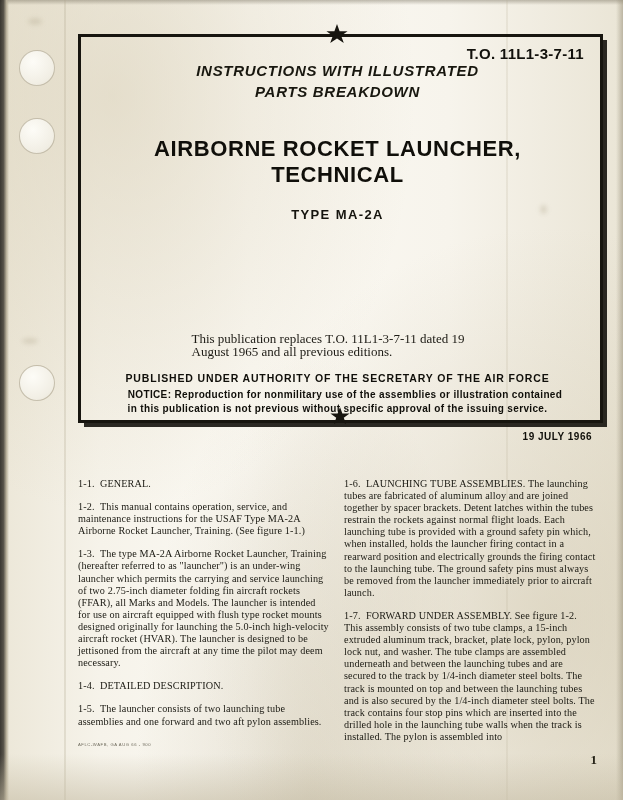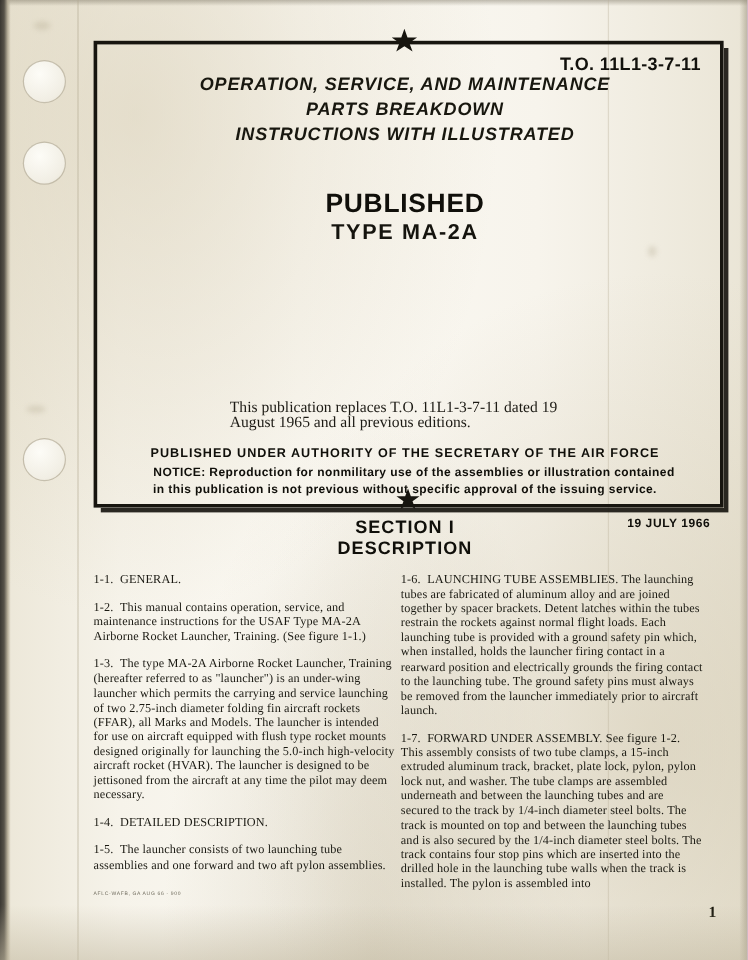--- a/index.html
+++ b/index.html
@@ -5,21 +5,21 @@
   html, body {
     margin: 0;
     padding: 0;
     background: #b9b4a8;
   }
   #page {
     position: relative;
     width: 623px;
     height: 800px;
     overflow: hidden;
-    background: #f0abfc;
+    background: #e5e5e5;
     font-family: "Liberation Serif", serif;
     color: #1b1b1b;
   }
 
   
   #paper-base {
     position: absolute;
     inset: 0;
     background:
       radial-gradient(ellipse at 18% 12%, rgba(214,204,178,0.55) 0%, rgba(214,204,178,0) 42%),
@@ -129,23 +129,24 @@
   #main-title {
     margin-top: 34px;
     font-family: "Liberation Sans", sans-serif;
     font-weight: bold;
     font-size: 22px;
     letter-spacing: .6px;
     line-height: 26px;
     color: #100f0a;
   }
   #type-desig {
-    font-family: "Liberation Sans", sans-serif;
-    font-weight: bold;
-    font-size: 18px;
+    margin-top: 19px;
+    font-family: "Liberation Sans", sans-serif;
+    font-weight: bold;
+    font-size: 13px;
     letter-spacing: 1.4px;
     color: #15140e;
   }
   #replaces-note {
     position: absolute;
     left: 78px;
     top: 332px;
     width: 519px;
     text-align: center;
     font-family: "Liberation Serif", serif;
@@ -211,21 +212,21 @@
     color: #100f0a;
   }
 
   
   #body-columns {
     position: absolute;
     left: 78px;
     top: 478px;
     width: 523px;
     display: flex;
-    gap: 4px;
+    gap: 14px;
   }
   .col {
     width: 252px;
     font-family: "Liberation Serif", serif;
     font-size: 10.2px;
     line-height: 12.1px;
     color: #1a1912;
     text-align: left;
   }
   .para {
@@ -281,49 +282,45 @@
   <div class="smudge" style="left:540px; top:205px; width:7px; height:9px;"></div>
 
   <div id="cover-box">
     <div id="to-number">T.O. 11L1-3-7-11</div>
   </div>
 
   <div class="star" id="star-top"></div>
   <div class="star" id="star-bottom"></div>
 
   <div id="cover-text">
-    <div class="subtitle-line">OPERATION, SERVICE, AND MAINTENANCE</div>
+    <div class="subtitle-line">INSTRUCTIONS WITH ILLUSTRATED</div>
     <div class="subtitle-line">PARTS BREAKDOWN</div>
-    <div class="subtitle-line">INSTRUCTIONS WITH ILLUSTRATED</div>
 
     <div id="main-title">
-      <div>PUBLISHED</div>
+      <div>AIRBORNE ROCKET LAUNCHER,</div>
+      <div>TECHNICAL</div>
     </div>
 
     <div id="type-desig">TYPE MA-2A</div>
   </div>
 
   <div id="replaces-note">
     <span class="rn-inner">This publication replaces T.O. 11L1-3-7-11 dated 19 August 1965 and all previous editions.</span>
   </div>
 
   <div id="authority-block">
     <div id="authority-line">PUBLISHED UNDER AUTHORITY OF THE SECRETARY OF THE AIR FORCE</div>
     <div class="notice-line">
       <span class="notice-label">NOTICE:</span>
       <span>Reproduction for nonmilitary use of the assemblies or illustration contained</span>
     </div>
     <div class="notice-line">in this publication is not previous without specific approval of the issuing service.</div>
   </div>
 
   <div id="section-row">
-    <div id="section-heading">
-      <div>SECTION I</div>
-      <div>DESCRIPTION</div>
-    </div>
     <div id="issue-date">19 JULY 1966</div>
   </div>
 
   <div id="body-columns">
 
     <div class="col" id="col-left">
       <p class="para">
         <span class="num">1-1.</span><span class="heading-inline">GENERAL.</span>
       </p>
       <p class="para">

